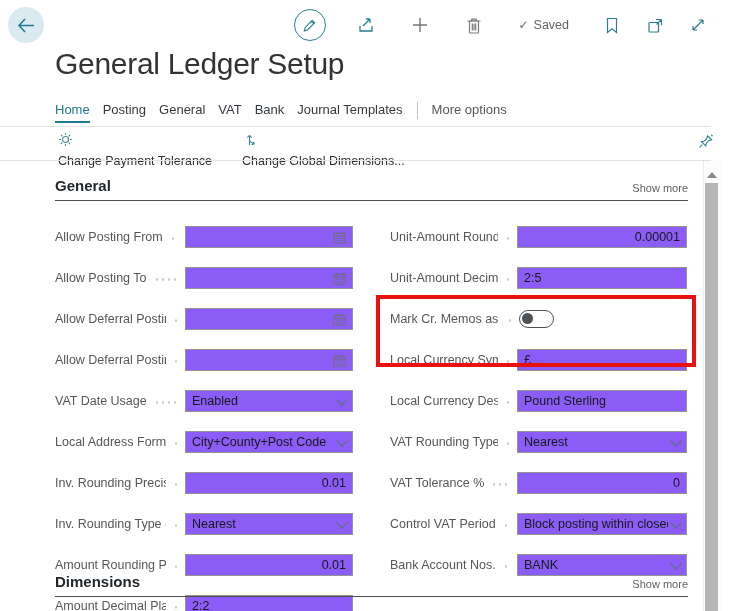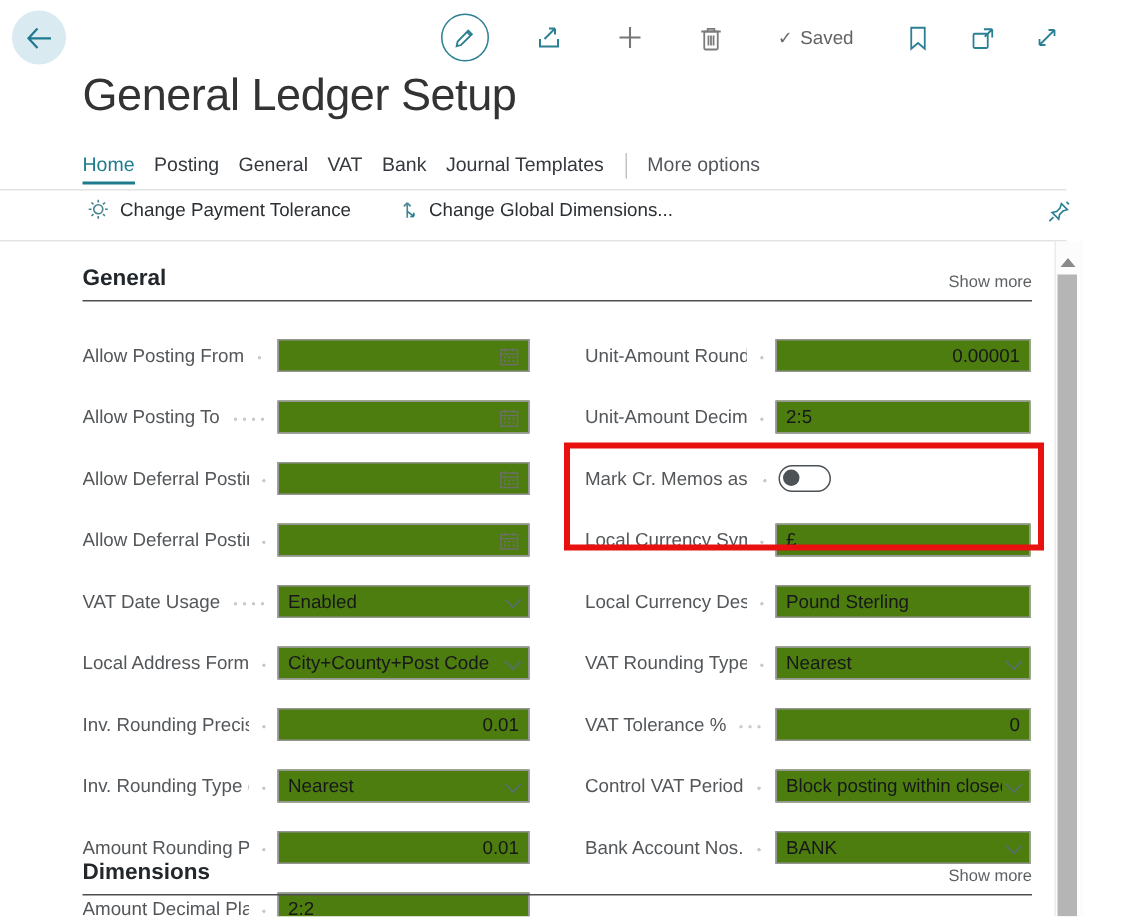--- a/index.html
+++ b/index.html
@@ -27,42 +27,42 @@
   #tab-list{display:contents;}
   .tab{padding-bottom:6px;cursor:pointer;white-space:nowrap;}
   .tab.active{color:#1e7a8d;border-bottom:2px solid #1e7a8d;padding-bottom:4px;}
   .tab-divider{width:1px;height:17px;background:#c3c3c3;margin:0 1px;}
   .more-options{color:#53575b;padding-bottom:6px;cursor:pointer;white-space:nowrap;}
   .hr1{position:absolute;left:0;top:126px;width:711px;height:1px;background:#e3e3e3;}
 
   
   .actionbar{position:absolute;left:58px;top:132px;display:flex;gap:30px;align-items:center;
              font-size:12.5px;color:#2b2f33;}
-  .action{display:flex;align-items:center;gap:7px;cursor:pointer;}
+  .action{display:flex;align-items:flex-start;gap:7px;cursor:pointer;flex-direction:column;}
   .pin-btn{position:absolute;right:39px;top:133px;cursor:pointer;}
   .hr2{position:absolute;left:0;top:160px;width:711px;height:1px;background:#e3e3e3;}
 
   
   .section-hd{position:absolute;left:55px;width:633px;display:flex;align-items:flex-end;
               justify-content:space-between;border-bottom:1px solid #4f4f4f;padding-bottom:6px;}
   .section-hd .s-title{font-size:15px;font-weight:bold;color:#22272c;}
   .section-hd .s-more{font-size:11px;color:#5d6164;cursor:pointer;}
   #sec-general{top:177px;}
   #sec-dimensions{top:573px;}
 
   
   .fcol{position:absolute;top:215px;display:flex;flex-direction:column;gap:8px;}
   #col-left{left:55px;width:298px;}
   #col-right{left:390px;width:297px;}
   .frow{display:flex;align-items:center;height:22px;margin-top:11px;}
   .flabel{font-size:12.5px;color:#54575a;white-space:nowrap;overflow:hidden;flex-shrink:1;}
   .leader{flex:1;height:3px;margin:2px 8px 0 7px;min-width:4px;
           background-image:radial-gradient(circle,#c9c9c9 1px,rgba(0,0,0,0) 1.3px);
           background-size:6px 3px;background-repeat:repeat-x;background-position:0 50%;}
-  .fin{height:22px;border:1px solid #959595;background:#4d7c0f;display:flex;align-items:center;
+  .fin{height:22px;border:1px solid #959595;background:#8b5cf6;display:flex;align-items:center;
        padding:0 6px;font-size:12.5px;color:#16181a;box-sizing:border-box;flex-shrink:0;cursor:text;}
   #col-left .fin{width:168px;}
   #col-right .fin{width:170px;}
   .fin .value{white-space:nowrap;overflow:hidden;}
   .fin.number{justify-content:flex-end;}
   .fin.date{justify-content:space-between;}
   .fin.select{justify-content:space-between;padding-right:4px;cursor:pointer;}
   .chev{width:7px;height:7px;border-right:1.3px solid #5a6e74;border-bottom:1.3px solid #5a6e74;
         transform:rotate(45deg);margin:-3px 2px 0 4px;flex-shrink:0;}
   .cal{display:flex;align-items:center;flex-shrink:0;cursor:pointer;}

